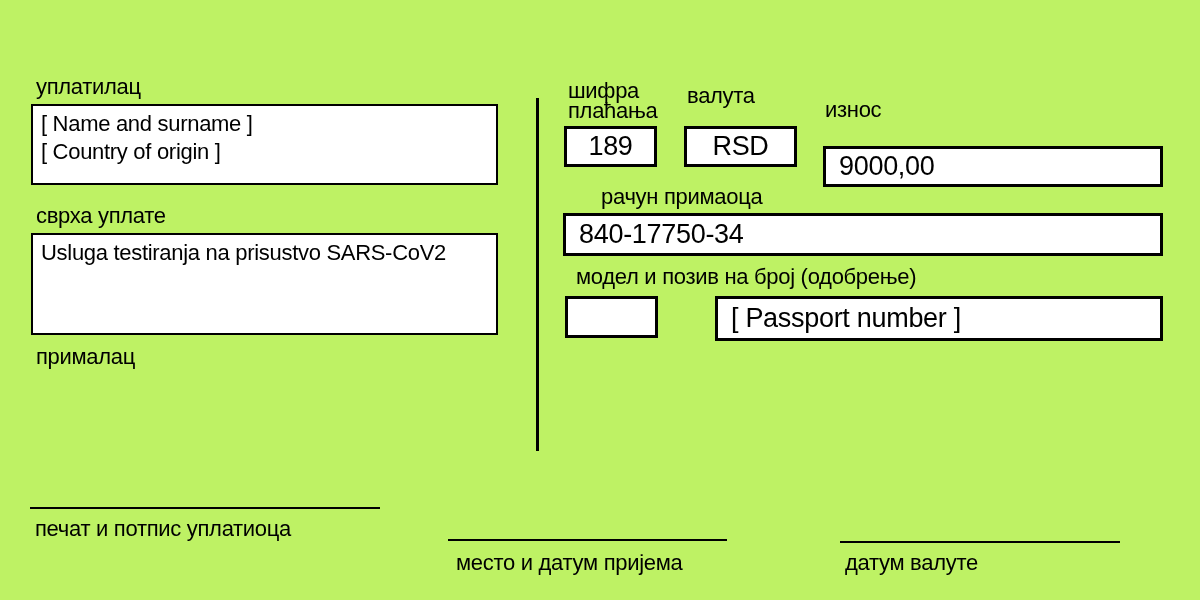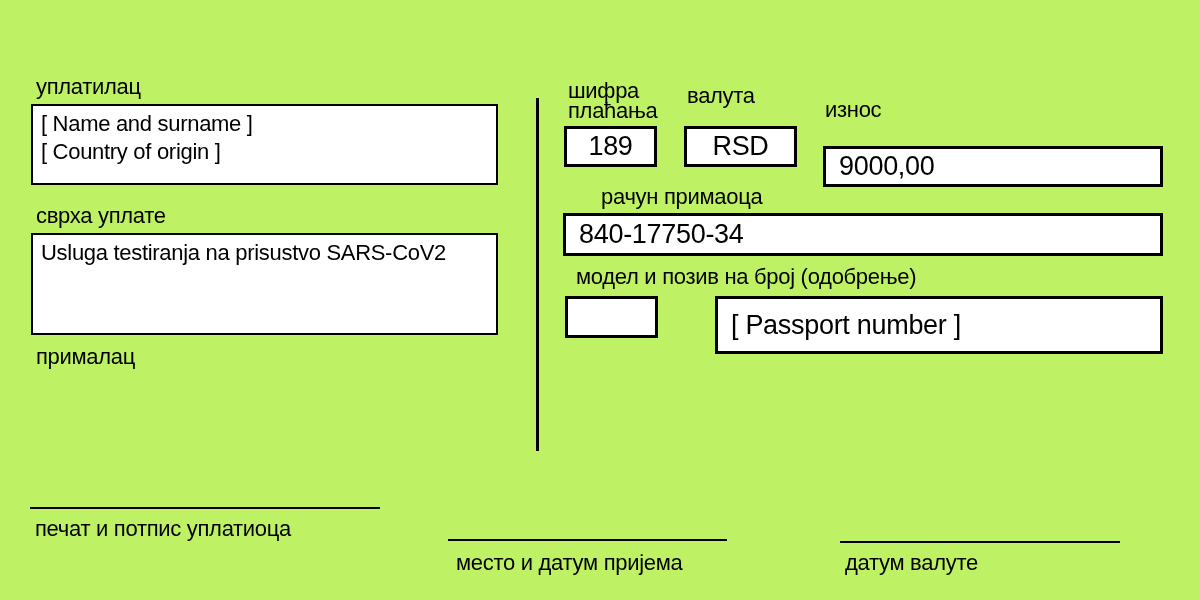--- a/index.html
+++ b/index.html
@@ -94,21 +94,21 @@
 
   <div class="label" style="left:568px; top:184px;margin-left:33px;">рачун примаоца</div>
   <div class="box thick fill-single left" style="left:563px; top:213px; width:600px; height:43px;">
     <span>840-17750-34</span>
   </div>
 
   <div class="label" style="left:576px; top:264px;">модел и позив на број (одобрење)</div>
   <div class="box thick fill-single centered" style="left:565px; top:296px; width:93px; height:42px;">
     <span></span>
   </div>
-  <div class="box thick fill-single left" style="left:715px; top:296px; width:448px; height:58px;">
+  <div class="box thick fill-single left" style="left:715px; top:296px; width:448px; height:45px;">
     <span>[ Passport number ]</span>
   </div>
 
   <div class="rule" style="left:448px; top:539px; width:279px; height:2px;"></div>
   <div class="label" style="left:456px; top:550px;">место и датум пријема</div>
 
   <div class="rule" style="left:840px; top:541px; width:280px; height:2px;"></div>
   <div class="label" style="left:845px; top:550px;">датум валуте</div>
 
 </div>

